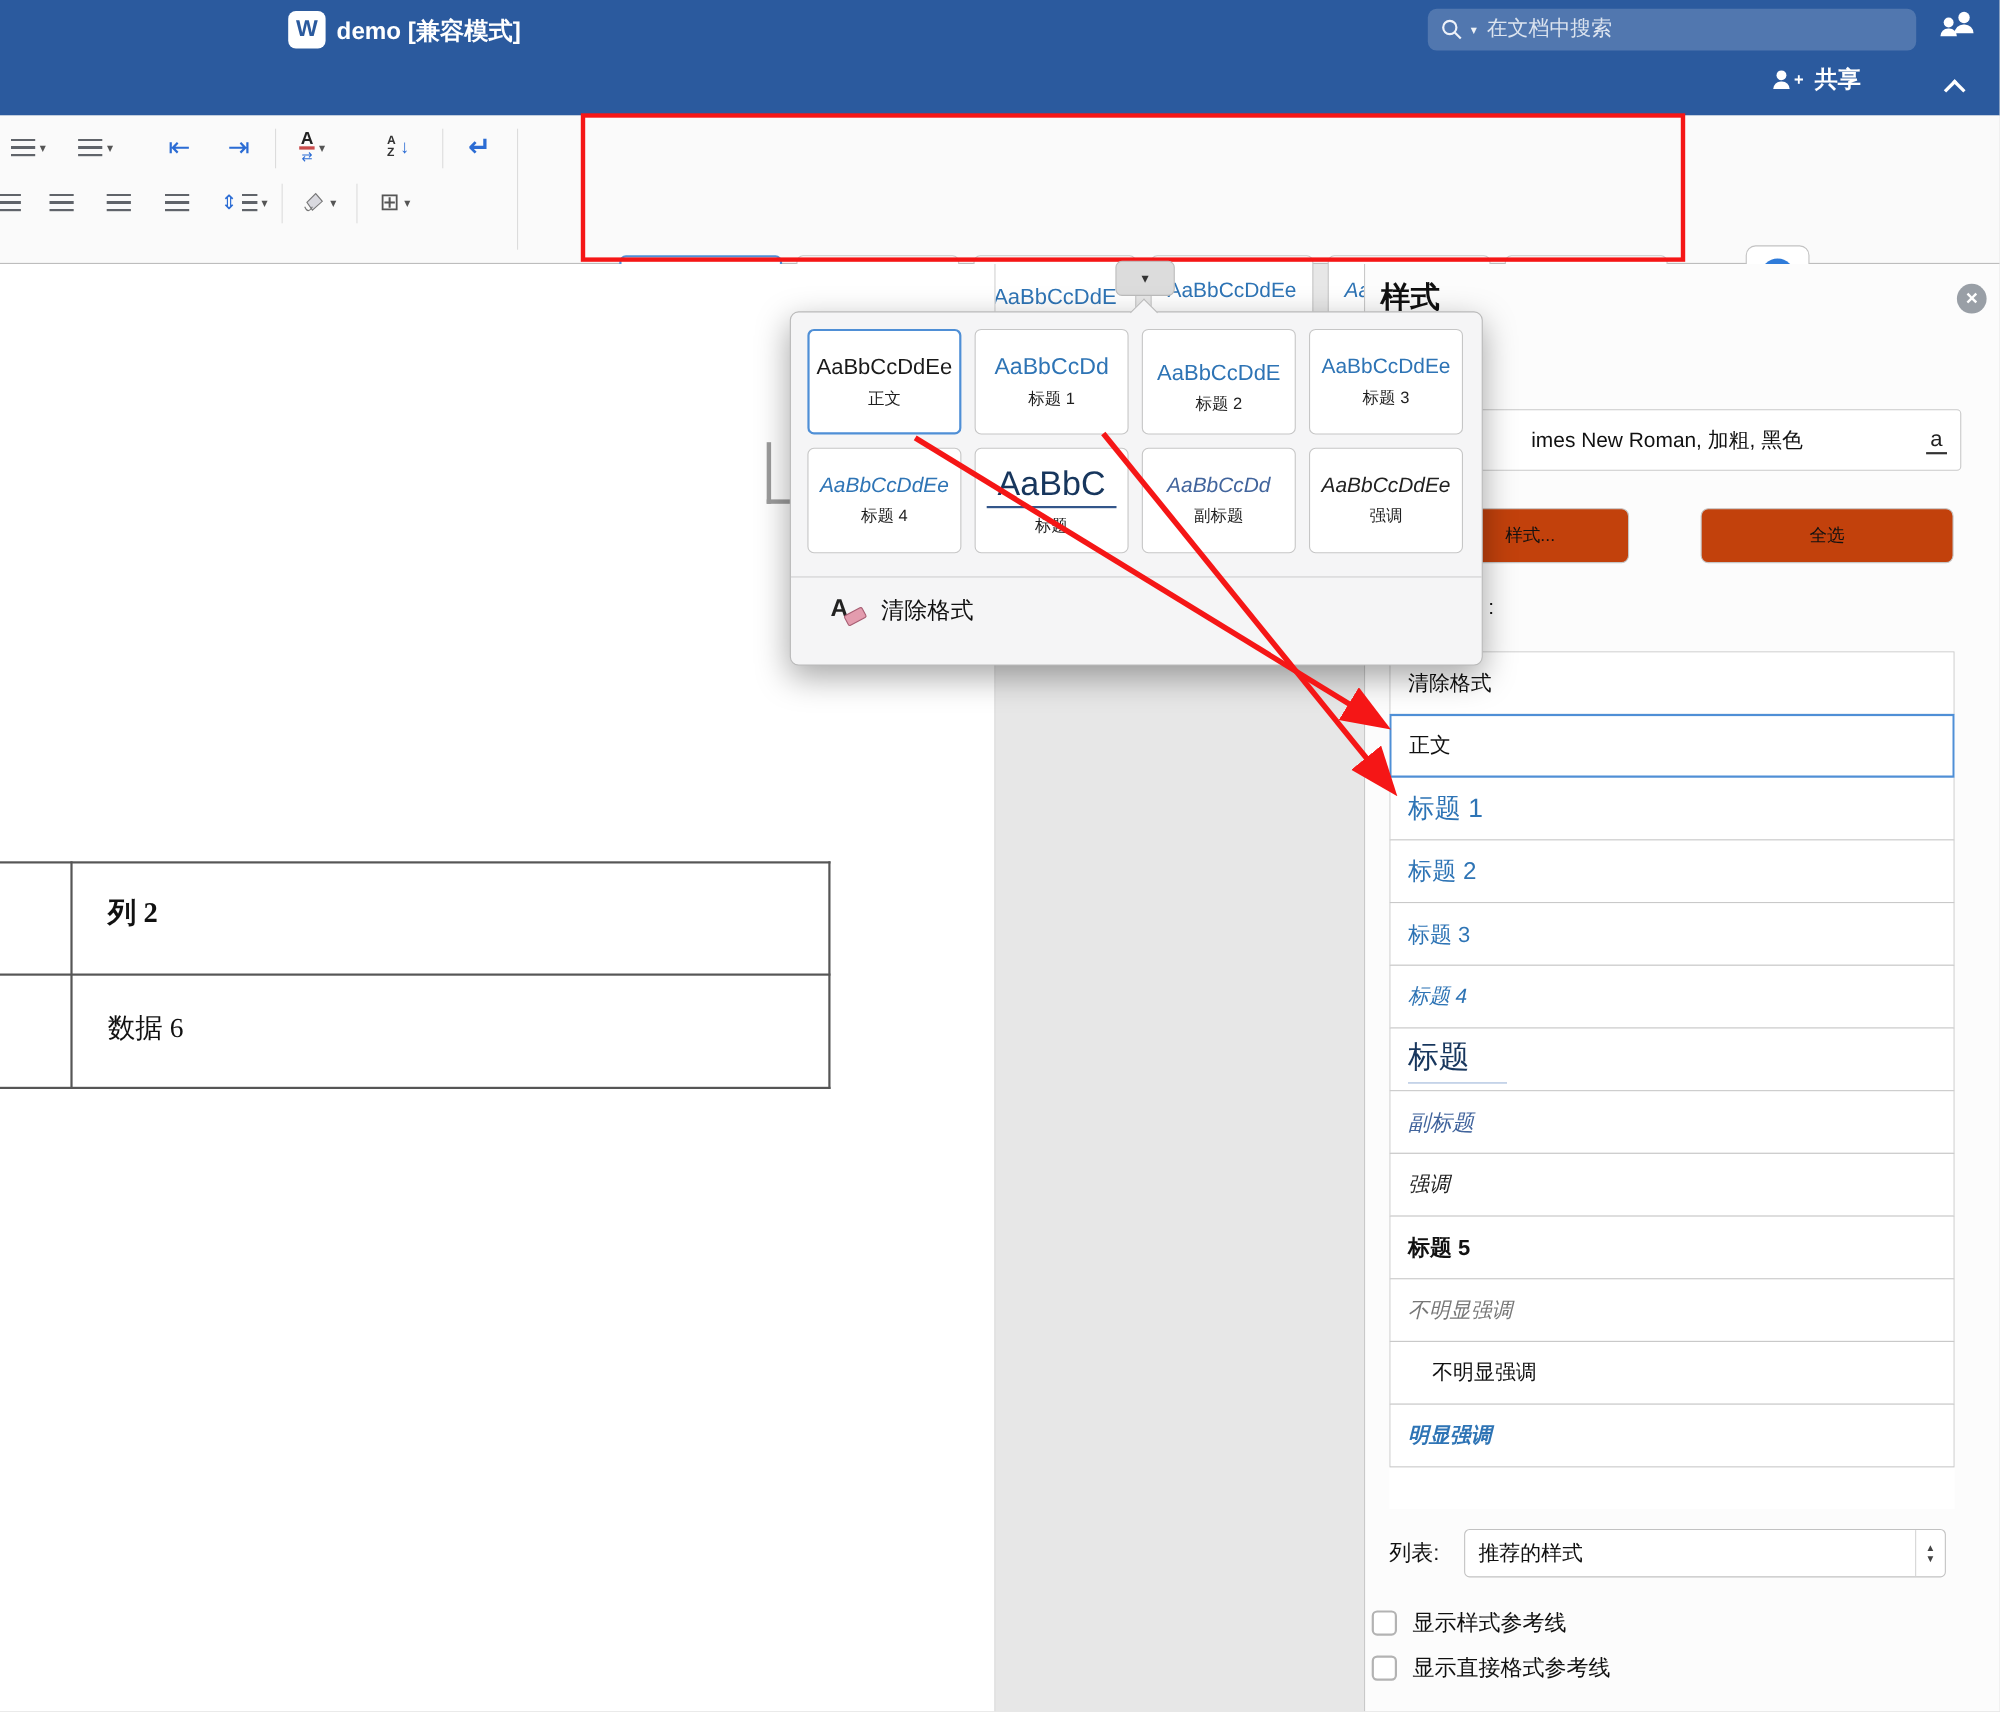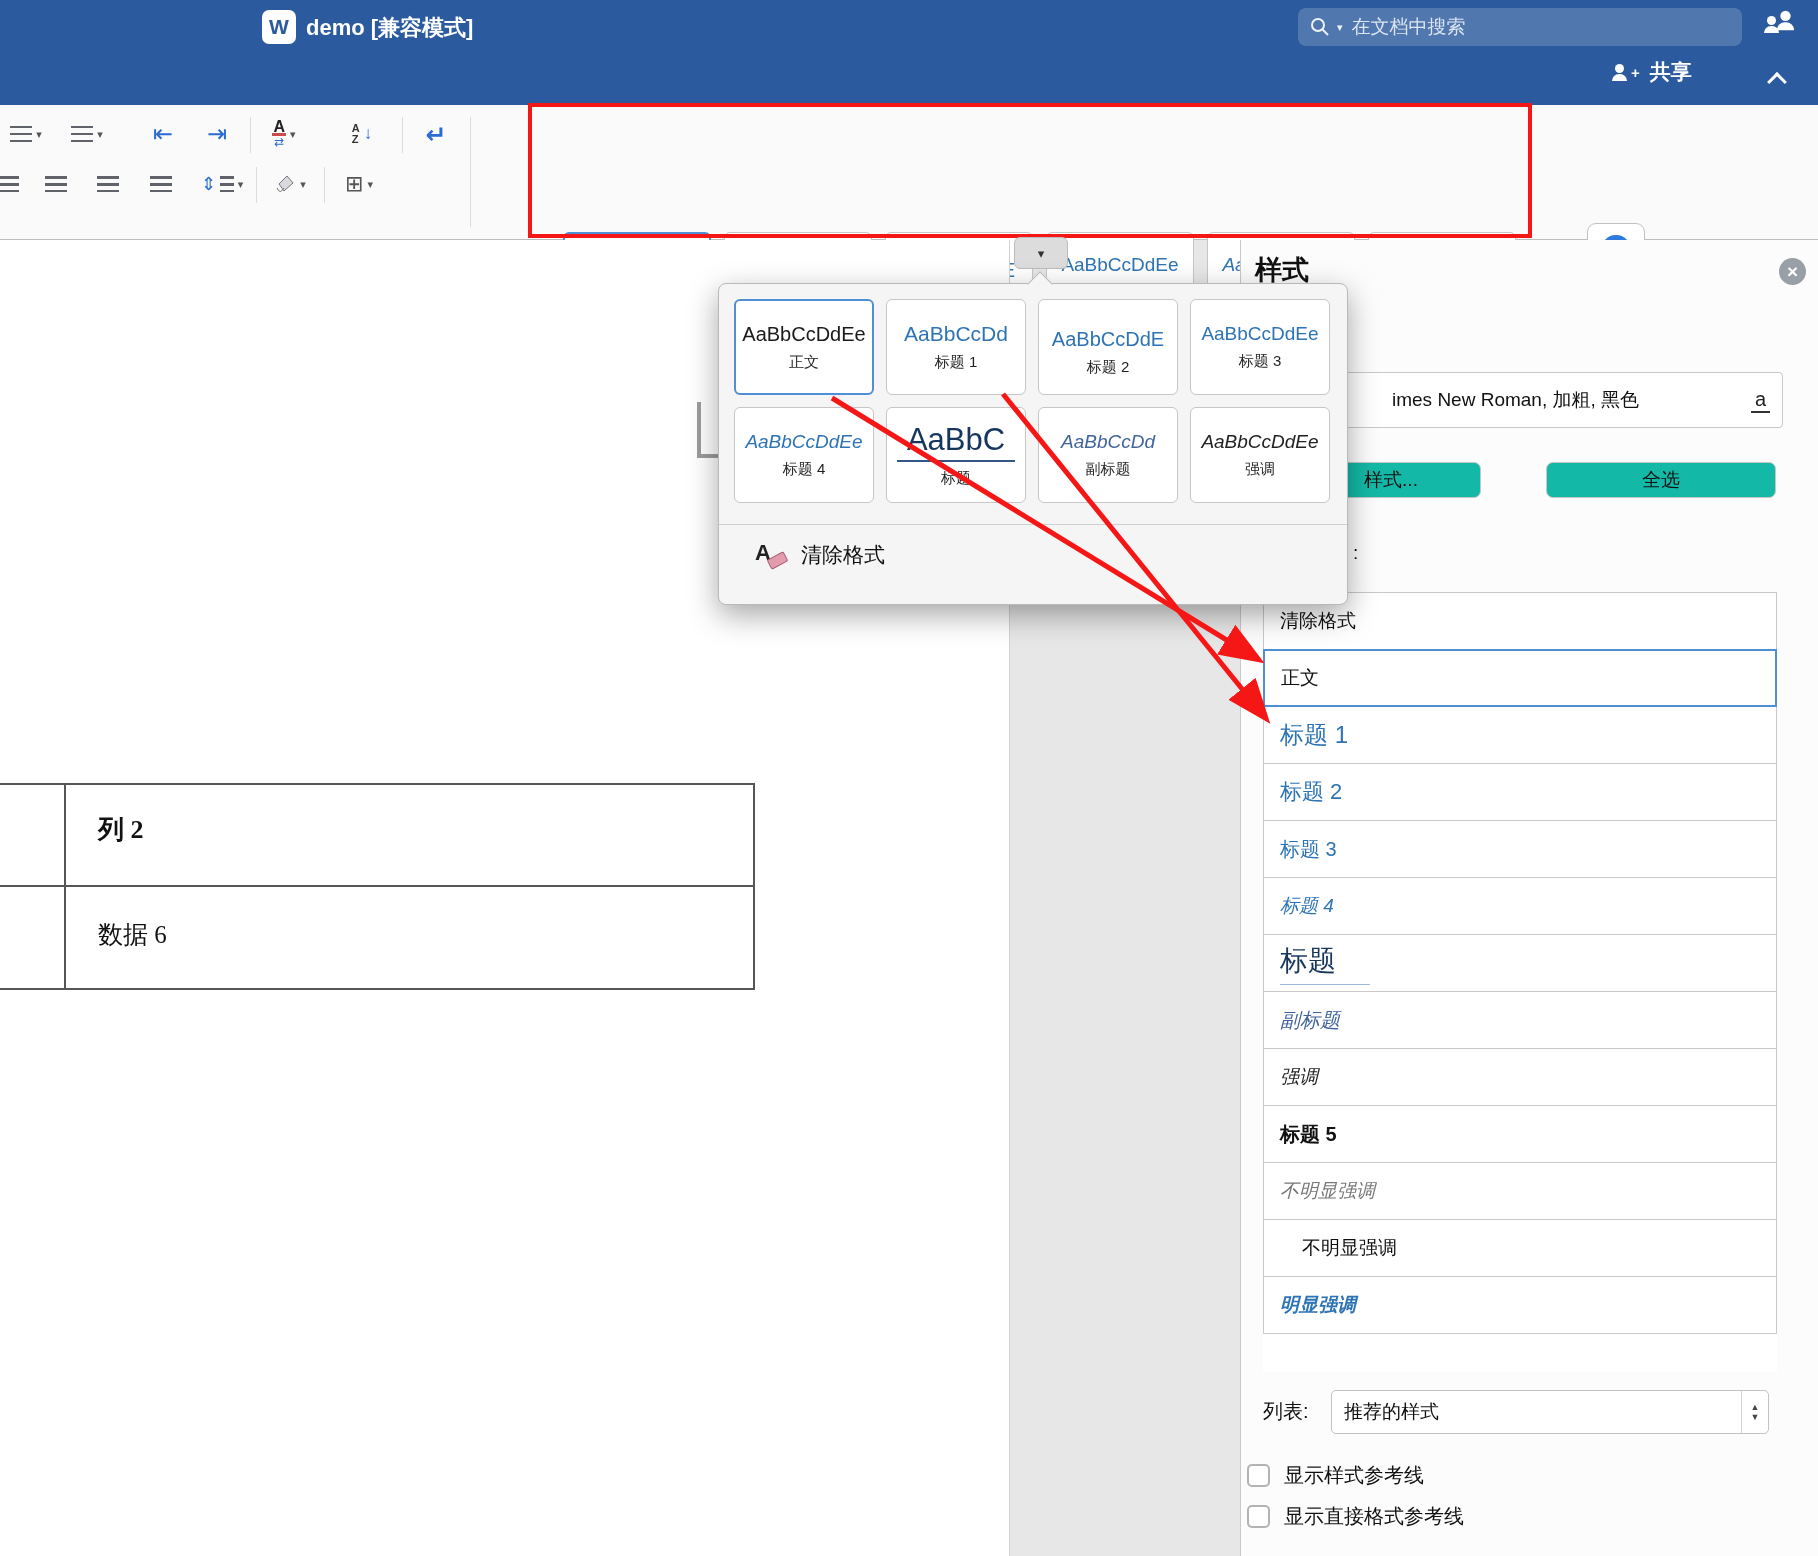--- a/index.html
+++ b/index.html
@@ -71,37 +71,37 @@
   .notch{position:absolute;left:1031px;top:275px;width:17px;height:17px;background:#f5f5f6;border-left:1px solid #b9b9b9;border-top:1px solid #b9b9b9;
          transform:rotate(45deg);z-index:61;}
   .popup .grid{display:flex;flex-wrap:wrap;gap:12px;padding:15px;}
   .popup .sep{border-top:1px solid #cfcfcf;margin-top:6px;}
   .clear-row{display:flex;align-items:center;gap:14px;padding:16px 0 0 36px;font-size:21px;color:#111;}
   .eraser{position:relative;width:32px;height:27px;}
   .eraser .ea{font-size:22px;font-weight:bold;color:#222;position:absolute;left:0;top:-2px;}
   .eraser .eb{position:absolute;right:0;bottom:3px;width:17px;height:9px;background:#e39cae;border:1px solid #a75d72;transform:rotate(-28deg);border-radius:2px;}
 
   
-  .page{position:absolute;left:0;top:240px;width:1010px;height:1316px;background:#fff;border-right:1px solid #d2d2d2;box-sizing:border-box;}
+  .page{position:absolute;left:0;top:240px;width:905px;height:1316px;background:#fff;border-right:1px solid #d2d2d2;box-sizing:border-box;}
   .cornerL{position:absolute;left:697px;top:162px;width:24px;height:56px;border-left:4px solid #9c9c9c;border-bottom:4px solid #9c9c9c;box-sizing:border-box;}
   .tline{position:absolute;background:#565656;}
   .cellt{position:absolute;font-family:"Liberation Serif","DejaVu Serif",serif;color:#111;}
 
   
   .panel{position:absolute;left:1240px;top:240px;width:578px;height:1316px;background:#fcfcfc;border-left:1px solid #c9c9c9;box-sizing:border-box;}
   .panel-title{position:absolute;left:14px;top:12px;font-size:27px;font-weight:bold;color:#111;}
   .close-btn{position:absolute;right:12px;top:18px;width:27px;height:27px;border-radius:50%;background:#999fa6;color:#fff;
              display:flex;align-items:center;justify-content:center;font-size:19px;font-weight:bold;}
   .frag{position:absolute;font-size:19px;color:#111;}
   .desc-box{position:absolute;left:30px;top:132px;width:512px;height:56px;background:#fff;border:1px solid #c9c9c9;border-radius:4px;
             display:flex;align-items:center;box-sizing:border-box;font-size:19px;color:#111;}
   .desc-box .txt{margin-left:120px;}
   .desc-box .a-ind{margin-left:auto;margin-right:12px;font-size:20px;border-bottom:2px solid #333;padding:0 4px;color:#222;}
-  .pbtn{position:absolute;height:36px;background:#14b8a6;border:1px solid #c6c6c6;border-radius:7px;display:flex;align-items:center;
-        justify-content:center;font-size:19px;color:#111;box-sizing:border-box;}
+  .pbtn{position:absolute;height:50px;background:#c2410c;border:1px solid #c6c6c6;border-radius:7px;display:flex;align-items:center;
+        justify-content:center;font-size:16px;color:#111;box-sizing:border-box;}
   .slist{position:absolute;left:22px;top:352px;width:514px;height:780px;overflow:hidden;background:#fff;}
   .srow{height:58px;border:1px solid #c9c9c9;margin-top:-1px;display:flex;align-items:center;padding-left:16px;box-sizing:border-box;background:#fff;}
   .srow:first-child{margin-top:0;}
   .srow.sel{border:2px solid #4f8fd6;position:relative;z-index:2;}
   .t-clear{font-size:19px;color:#111;}
   .t-normal{font-size:19px;color:#111;}
   .t-h1{font-size:24px;color:#2e74b5;}
   .t-h2{font-size:22px;color:#2e74b5;}
   .t-h3{font-size:20px;color:#2e74b5;}
   .t-h4{font-size:19px;color:#2e74b5;font-style:italic;}

